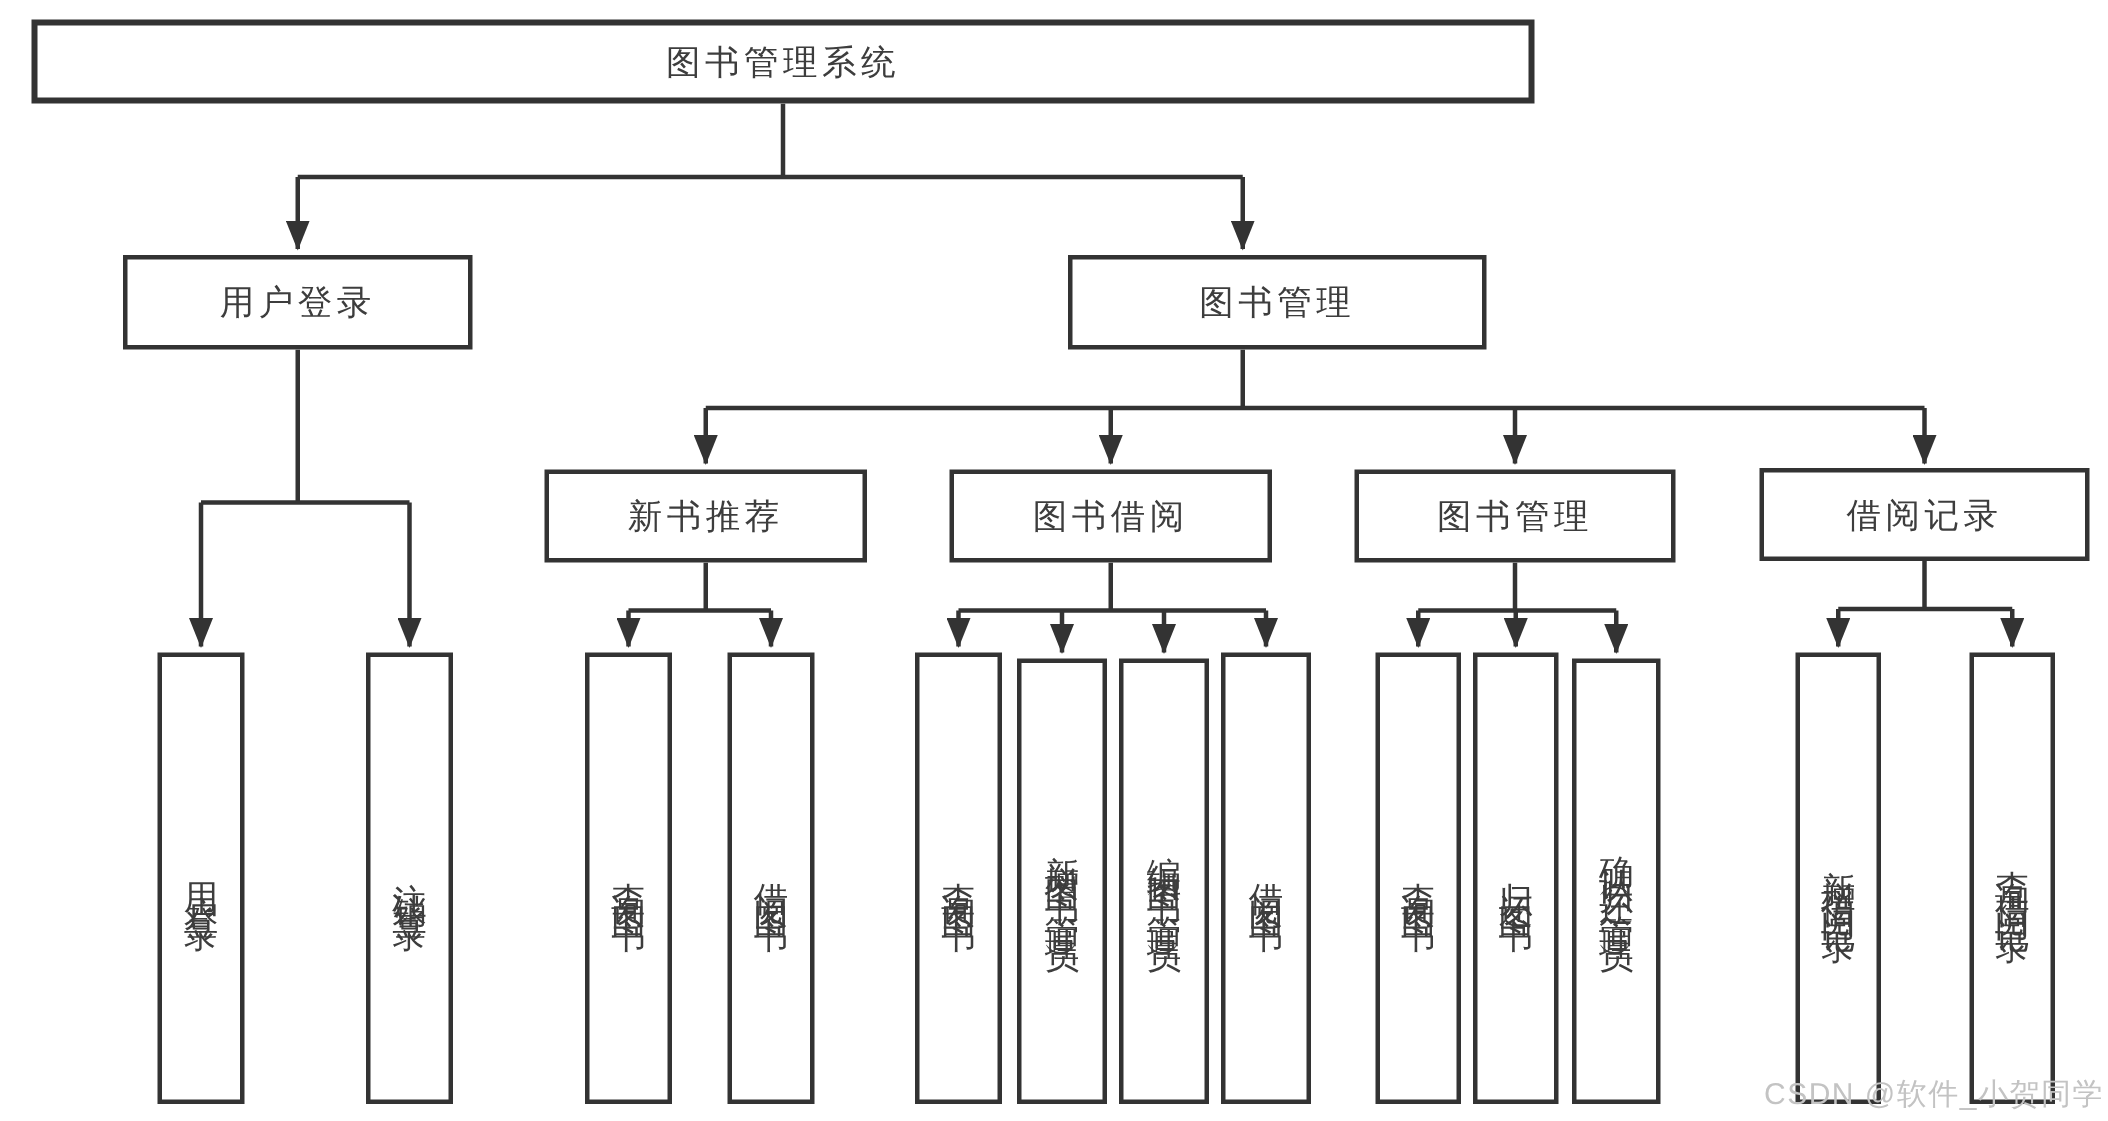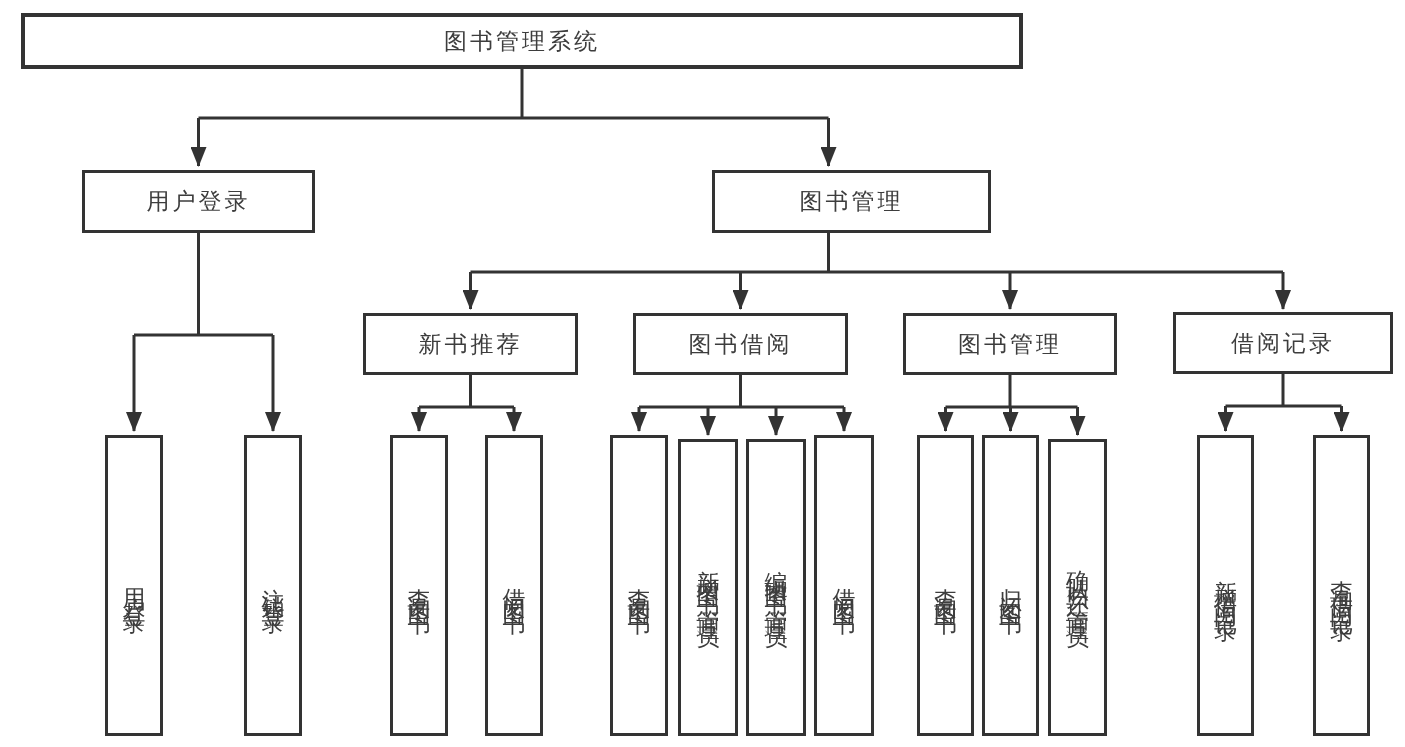--- a/index.html
+++ b/index.html
@@ -169,14 +169,15 @@
     <span class="vlabel">确认归还（管理员）</span>
   </div>
 
   <div class="node" style="left:1197px;top:435px;width:57px;height:301px">
     <span class="vlabel">新增借阅记录</span>
   </div>
   <div class="node" style="left:1313px;top:435px;width:57px;height:301px">
     <span class="vlabel">查询借阅记录</span>
   </div>
 
+  <div id="watermark">CSDN @软件_小贺同学</div>
 
 </div>
 
 </body></html>

